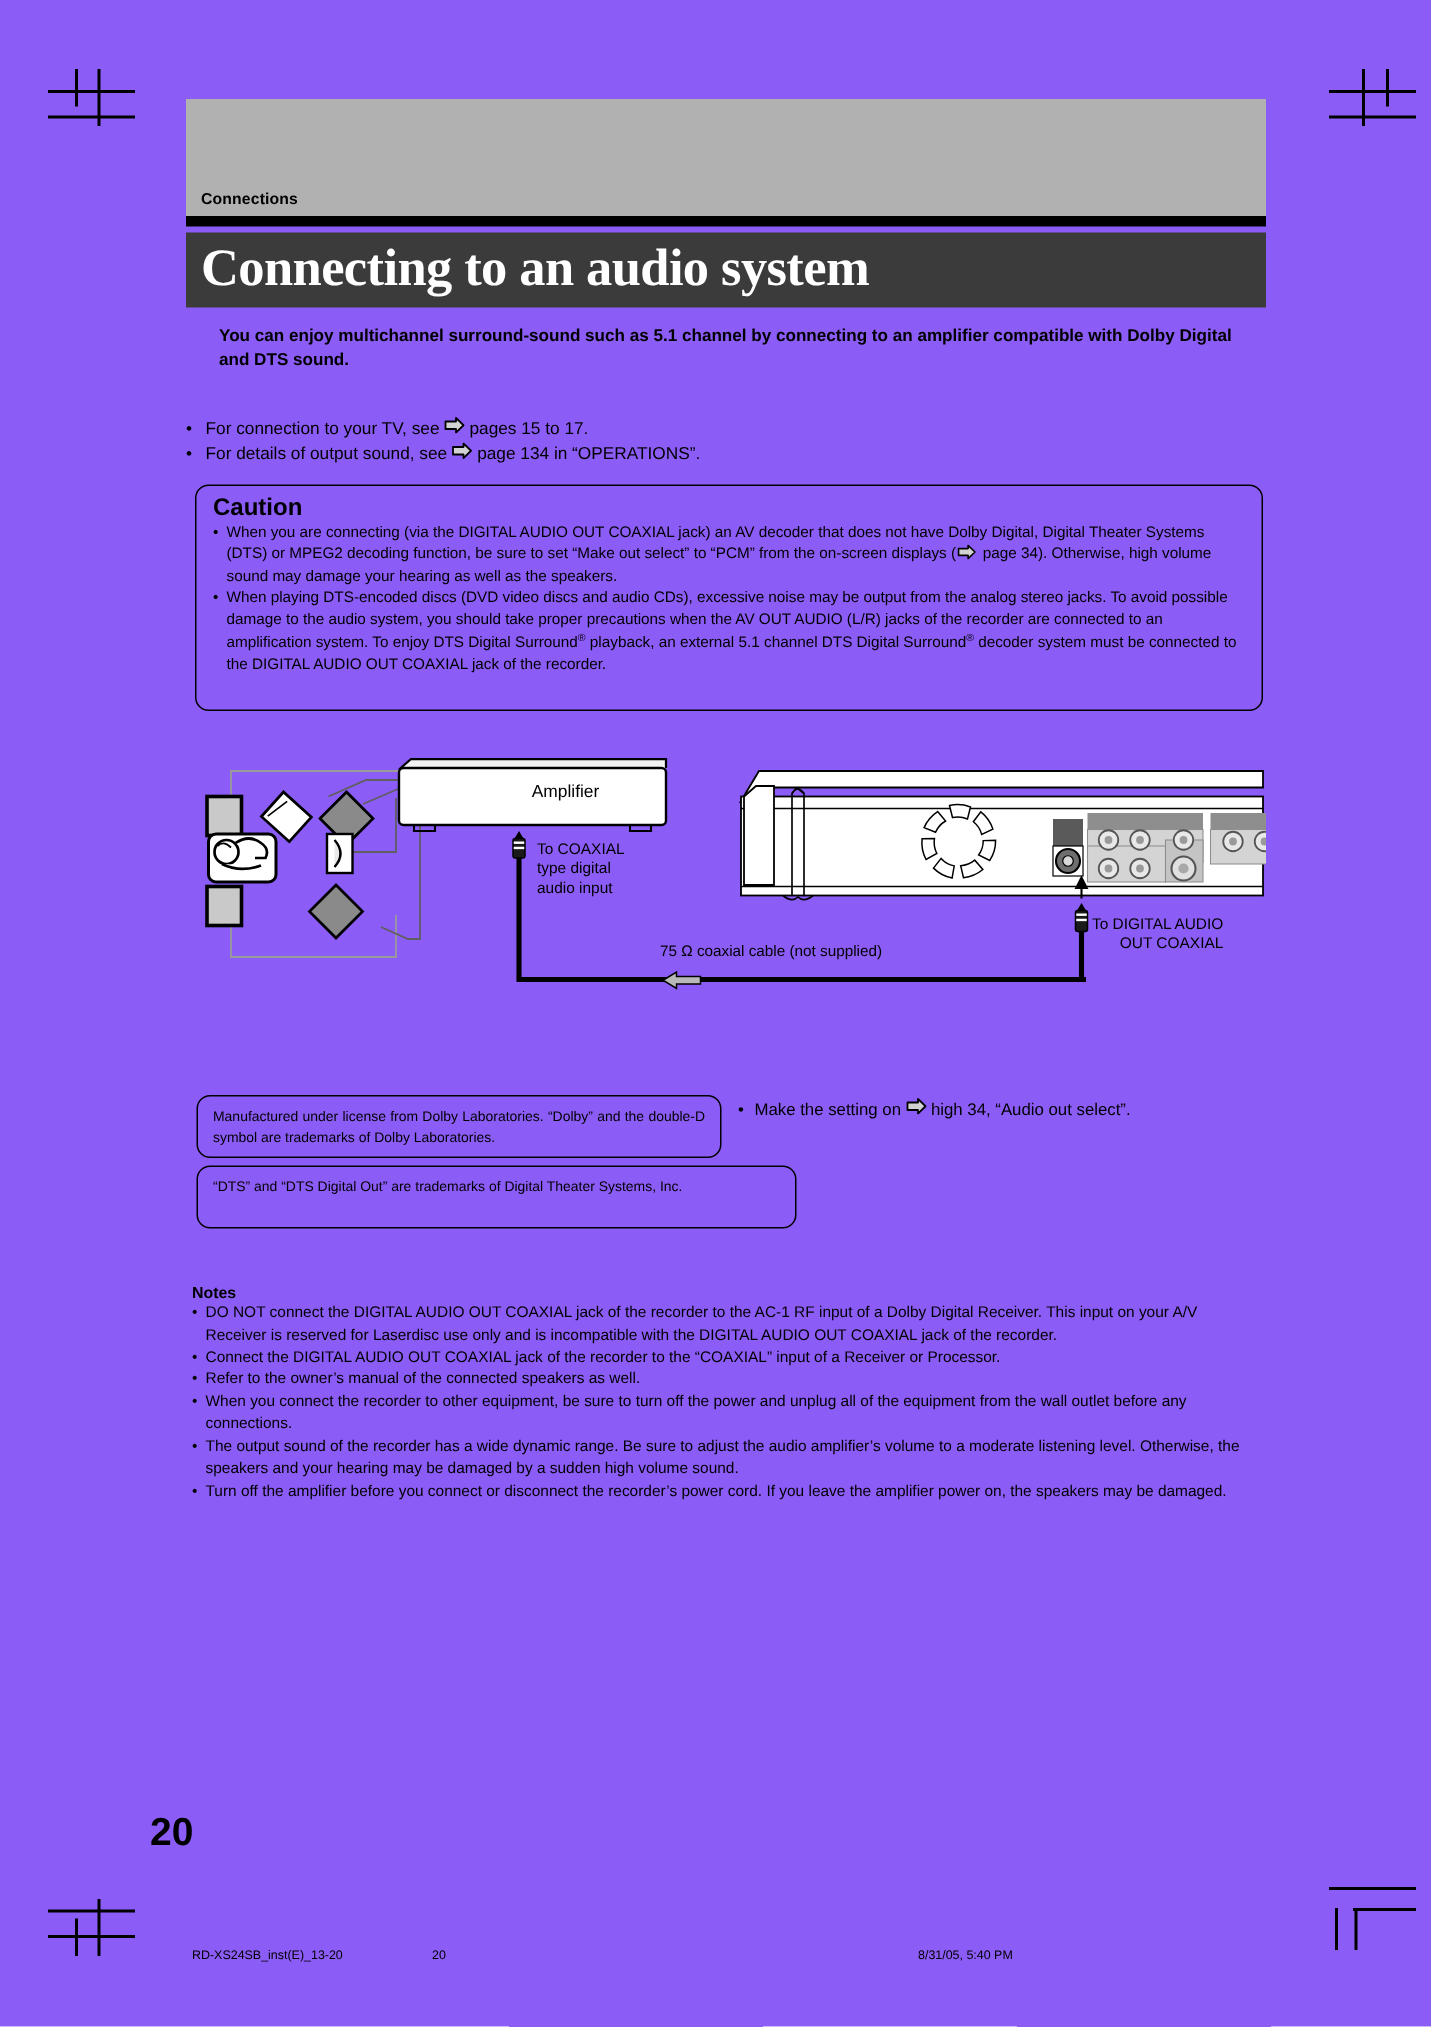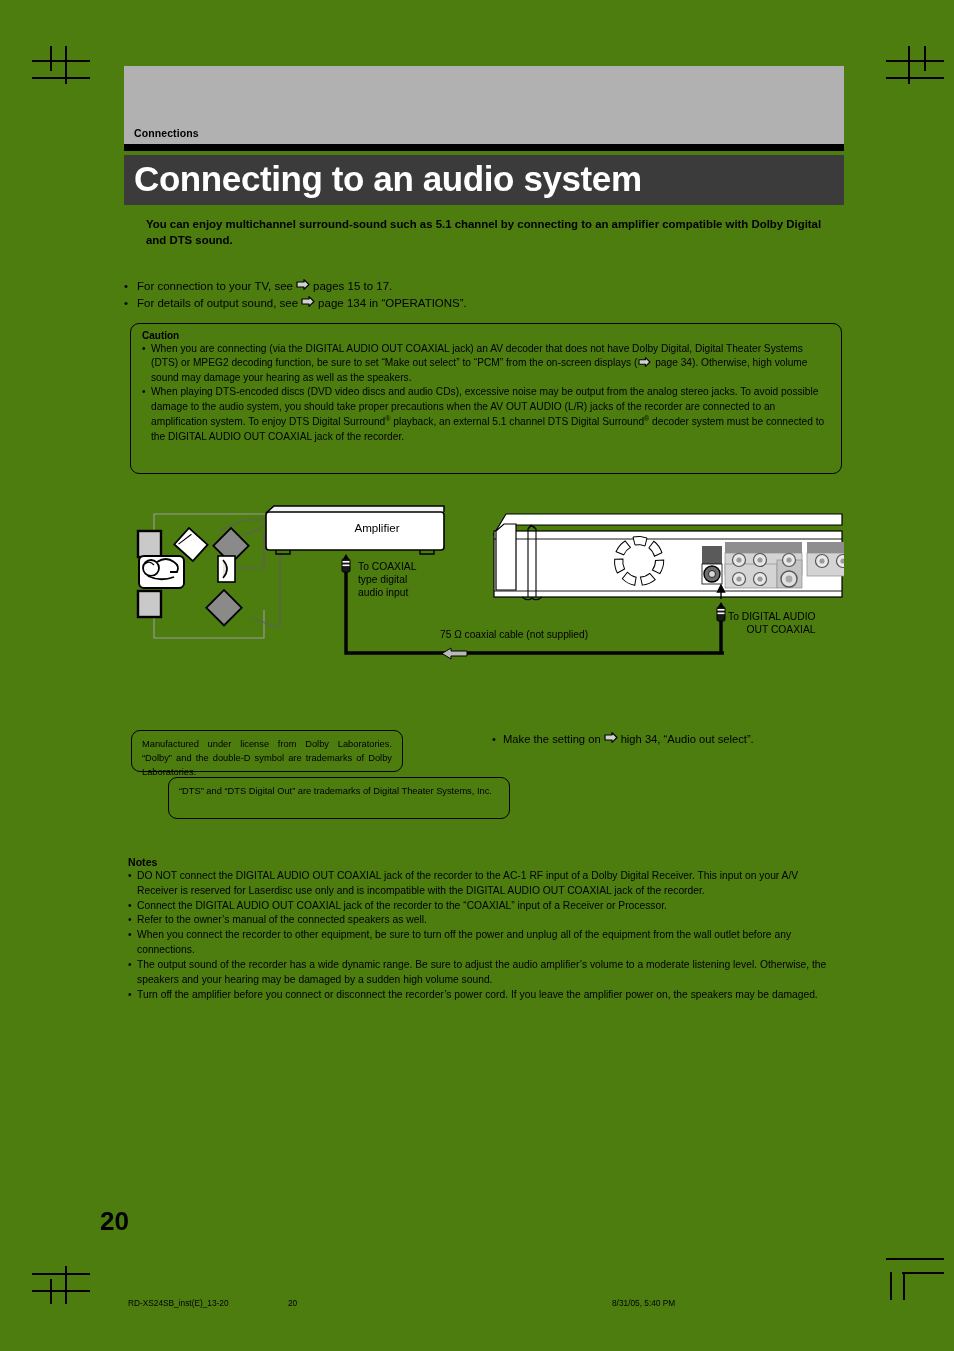--- a/index.html
+++ b/index.html
@@ -8,21 +8,21 @@
     background: #ffffff;
   }
   body {
     font-family: "Liberation Sans", sans-serif;
     color: #000;
   }
   #page {
     position: relative;
     width: 954px;
     height: 1351px;
-    background: #4d7c0f;
+    background: #8b5cf6;
     overflow: hidden;
   }
 
   
   .cmark { position: absolute; background: #000; }
   .cmark.h { height: 1.5px; }
   .cmark.v { width: 1.5px; }
 
   
   .gray-band {
@@ -56,20 +56,21 @@
     position: absolute;
     left: 10px;
     top: 50%;
     transform: translateY(-52%);
     color: #ffffff;
     font-size: 35px;
     font-weight: bold;
     letter-spacing: -0.4px;
     white-space: nowrap;
     transform-origin: left center;
+    font-family: Liberation Serif, serif;
   }
 
   
   .intro {
     position: absolute;
     left: 146px; top: 216px;
     width: 690px;
     font-size: 11.4px;
     font-weight: bold;
     line-height: 1.42;
@@ -105,21 +106,21 @@
     position: absolute;
     left: 130px; top: 323px;
     width: 712px; height: 151px;
     border: 1.4px solid #000;
     border-radius: 9px;
     box-sizing: border-box;
     padding: 6px 11px 0 11px;
   }
   .caution h4 {
     margin: 0 0 1px 0;
-    font-size: 10px;
+    font-size: 16px;
     font-weight: bold;
   }
   .caution .li {
     display: flex;
     font-size: 10.2px;
     line-height: 1.42;
     margin-top: 0px;
   }
   .caution .li .bullet { width: 9px; flex: 0 0 9px; }
   .caution .li .txt { flex: 1 1 auto; }
@@ -153,22 +154,22 @@
   .tm {
     position: absolute;
     border: 1.3px solid #000;
     border-radius: 9px;
     box-sizing: border-box;
     padding: 7px 10px;
     font-size: 9.3px;
     line-height: 1.48;
     text-align: justify;
   }
-  .tm1 { left: 131px; top: 730px; width: 272px; height: 42px; }
-  .tm2 { left: 131px; top: 777px; width: 342px; height: 42px; margin-left: 37px; }
+  .tm1 { left: 131px; top: 730px; width: 350px; height: 42px; }
+  .tm2 { left: 131px; top: 777px; width: 400px; height: 42px; }
 
   .make-setting {
     position: absolute;
     left: 492px; top: 732px;
     width: 340px;
     font-size: 11.2px;
     display: flex;
     align-items: baseline;
     white-space: nowrap;
   }

